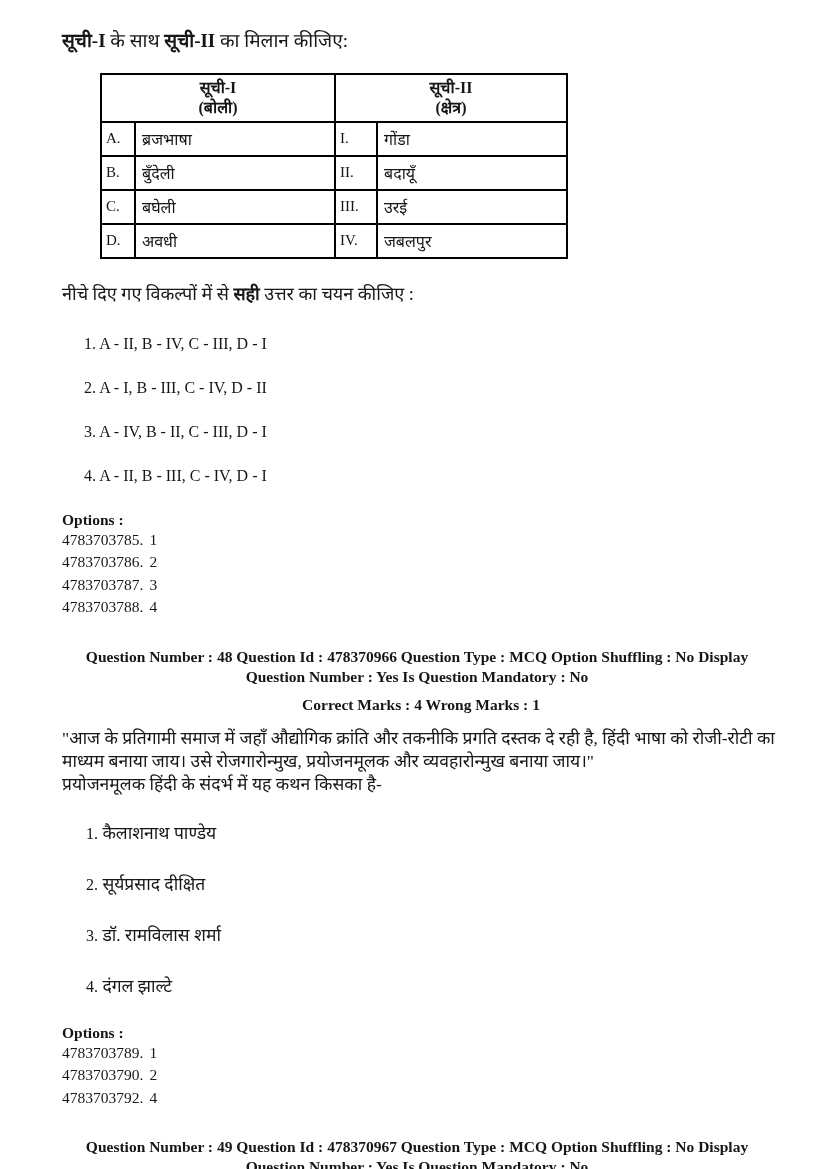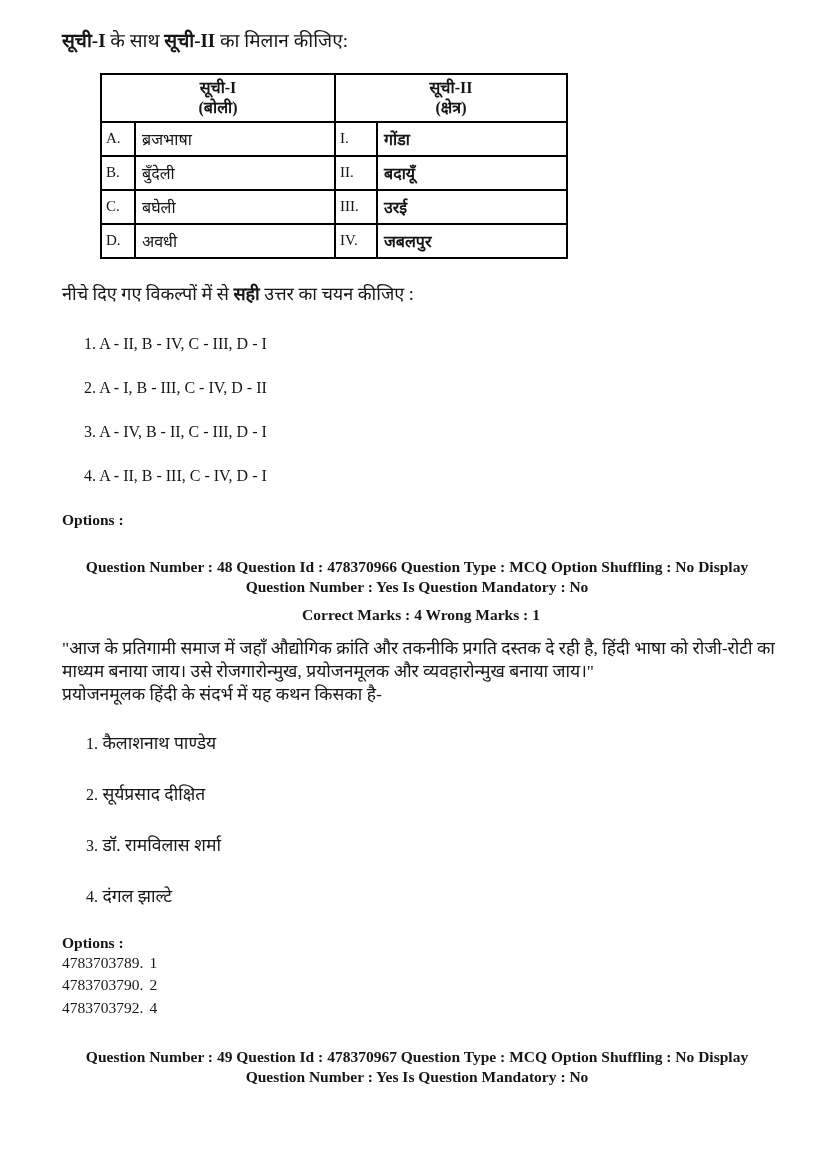--- a/index.html
+++ b/index.html
@@ -12,21 +12,21 @@
   .b{font-weight:bold;}
   
   .match-heading{font-size:19px;line-height:1.2;}
   
   table.match-table{border-collapse:collapse;margin:20px 0 0 38px;table-layout:fixed;}
   table.match-table th, table.match-table td{border:2px solid #000;}
   table.match-table th{font-size:16px;font-weight:bold;text-align:center;line-height:1.25;padding:3px 4px;}
   td.cell-key{width:26px;font-size:15px;padding:5px 2px 5px 4px;vertical-align:middle;}
   td.cell-val{width:186px;font-size:16px;padding:5px 6px;vertical-align:middle;}
   td.cell-rkey{width:34px;font-size:15px;padding:5px 2px 5px 4px;vertical-align:middle;}
-  td.cell-val2{width:176px;font-size:16px;padding:5px 6px;vertical-align:middle;font-weight:bold;}
+  td.cell-val2{width:176px;font-size:16px;padding:5px 6px;vertical-align:middle;}
   
   .select-prompt{margin-top:22px;font-size:18px;}
   
   .opt-list{margin-top:30px;}
   .opt-line{font-size:16px;margin:0 0 26px 22px;}
   
   .options-label{font-weight:bold;font-size:15.5px;margin-top:2px;}
   .oid-line{font-size:15.5px;line-height:22.5px;}
   .oid-ans{margin-left:6px;}
   
@@ -95,20 +95,26 @@
   </div>
 
   <div class="opt-list">
     <div class="opt-line"><span>1.</span> <span>A - II, B - IV, C - III, D - I</span></div>
     <div class="opt-line"><span>2.</span> <span>A - I, B - III, C - IV, D - II</span></div>
     <div class="opt-line"><span>3.</span> <span>A - IV, B - II, C - III, D - I</span></div>
     <div class="opt-line"><span>4.</span> <span>A - II, B - III, C - IV, D - I</span></div>
   </div>
 
   <div class="options-label">Options :</div>
+  <div>
+    <div class="oid-line"><span>4783703785.</span><span class="oid-ans">1</span></div>
+    <div class="oid-line"><span>4783703786.</span><span class="oid-ans">2</span></div>
+    <div class="oid-line"><span>4783703787.</span><span class="oid-ans">3</span></div>
+    <div class="oid-line"><span>4783703788.</span><span class="oid-ans">4</span></div>
+  </div>
 
   <div class="meta-block">
     <div class="meta-line">Question Number : 48 Question Id : 478370966 Question Type : MCQ Option Shuffling : No Display Question Number : Yes Is Question Mandatory : No</div>
     <div class="marks-line">Correct Marks : 4 Wrong Marks : 1</div>
   </div>
 
   <div class="qbody">
     <div>"आज के प्रतिगामी समाज में जहाँ औद्योगिक क्रांति और तकनीकि प्रगति दस्तक दे रही है, हिंदी भाषा को रोजी-रोटी का माध्यम बनाया जाय। उसे रोजगारोन्मुख, प्रयोजनमूलक और व्यवहारोन्मुख बनाया जाय।"</div>
     <div>प्रयोजनमूलक हिंदी के संदर्भ में यह कथन किसका है-</div>
   </div>

